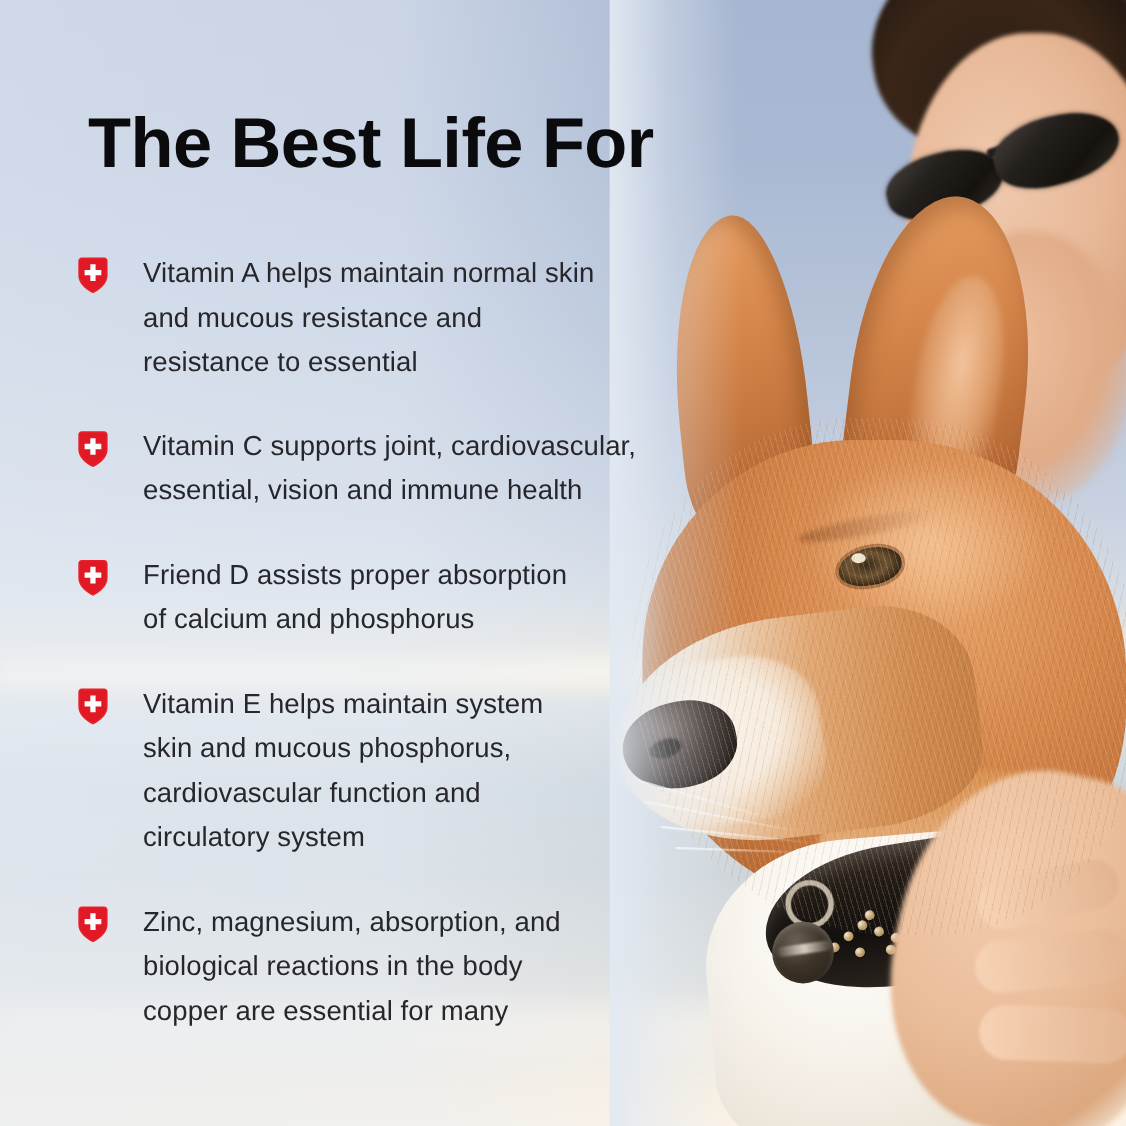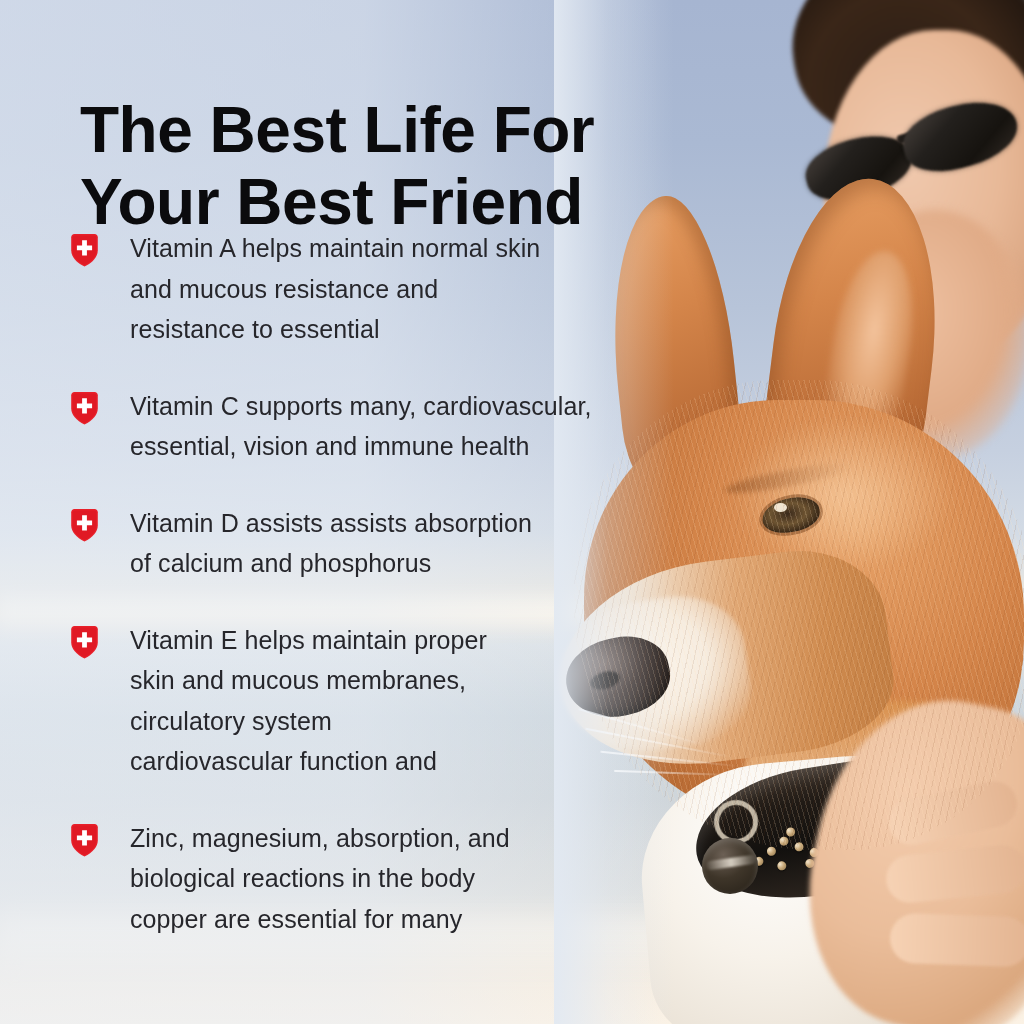--- a/index.html
+++ b/index.html
@@ -405,21 +405,20 @@
     <div class="finger f1"></div>
     <div class="finger f2"></div>
     <div class="finger f3"></div>
 
     <div class="fur"></div>
     <div class="subject-feather"></div>
   </div>
 
   <h1 class="headline">
     <span class="line">The Best Life For</span>
-    <span class="line">Your Best Friend</span>
   </h1>
 
   <div class="bullets">
 
     <div class="bullet">
       <span class="shield">
         <svg viewBox="0 0 29 34" aria-hidden="true">
           <path d="M1.2 4.2C1.2 2.4 2.6 1 4.4 1h20.2c1.8 0 3.2 1.4 3.2 3.2v13.1c0 6.6-5.1 12.2-13.3 16.3C6.3 29.5 1.2 23.9 1.2 17.3V4.2z" fill="#e8202a"></path>
           <path d="M2.6 4.6c0-1.2 1-2.2 2.2-2.2h19.4c1.2 0 2.2 1 2.2 2.2v12.6c0 6-4.6 11.1-11.9 14.9C7.2 28.3 2.6 23.2 2.6 17.2V4.6z" fill="#d8111c" opacity="0.45"></path>
           <path d="M12.1 7.3h4.8v5.2h5.2v4.8h-5.2v5.2h-4.8v-5.2H6.9v-4.8h5.2z" fill="#ffffff"></path>
@@ -434,52 +433,52 @@
 
     <div class="bullet">
       <span class="shield">
         <svg viewBox="0 0 29 34" aria-hidden="true">
           <path d="M1.2 4.2C1.2 2.4 2.6 1 4.4 1h20.2c1.8 0 3.2 1.4 3.2 3.2v13.1c0 6.6-5.1 12.2-13.3 16.3C6.3 29.5 1.2 23.9 1.2 17.3V4.2z" fill="#e8202a"></path>
           <path d="M2.6 4.6c0-1.2 1-2.2 2.2-2.2h19.4c1.2 0 2.2 1 2.2 2.2v12.6c0 6-4.6 11.1-11.9 14.9C7.2 28.3 2.6 23.2 2.6 17.2V4.6z" fill="#d8111c" opacity="0.45"></path>
           <path d="M12.1 7.3h4.8v5.2h5.2v4.8h-5.2v5.2h-4.8v-5.2H6.9v-4.8h5.2z" fill="#ffffff"></path>
         </svg>
       </span>
       <span class="bullet-text">
-        <span class="t">Vitamin C supports many, cardiovascular,</span>
+        <span class="t">Vitamin C supports joint, cardiovascular,</span>
         <span class="t">essential, vision and immune health</span>
       </span>
     </div>
 
     <div class="bullet">
       <span class="shield">
         <svg viewBox="0 0 29 34" aria-hidden="true">
           <path d="M1.2 4.2C1.2 2.4 2.6 1 4.4 1h20.2c1.8 0 3.2 1.4 3.2 3.2v13.1c0 6.6-5.1 12.2-13.3 16.3C6.3 29.5 1.2 23.9 1.2 17.3V4.2z" fill="#e8202a"></path>
           <path d="M2.6 4.6c0-1.2 1-2.2 2.2-2.2h19.4c1.2 0 2.2 1 2.2 2.2v12.6c0 6-4.6 11.1-11.9 14.9C7.2 28.3 2.6 23.2 2.6 17.2V4.6z" fill="#d8111c" opacity="0.45"></path>
           <path d="M12.1 7.3h4.8v5.2h5.2v4.8h-5.2v5.2h-4.8v-5.2H6.9v-4.8h5.2z" fill="#ffffff"></path>
         </svg>
       </span>
       <span class="bullet-text">
-        <span class="t">Vitamin D assists assists absorption</span>
+        <span class="t">Friend D assists proper absorption</span>
         <span class="t">of calcium and phosphorus</span>
       </span>
     </div>
 
     <div class="bullet">
       <span class="shield">
         <svg viewBox="0 0 29 34" aria-hidden="true">
           <path d="M1.2 4.2C1.2 2.4 2.6 1 4.4 1h20.2c1.8 0 3.2 1.4 3.2 3.2v13.1c0 6.6-5.1 12.2-13.3 16.3C6.3 29.5 1.2 23.9 1.2 17.3V4.2z" fill="#e8202a"></path>
           <path d="M2.6 4.6c0-1.2 1-2.2 2.2-2.2h19.4c1.2 0 2.2 1 2.2 2.2v12.6c0 6-4.6 11.1-11.9 14.9C7.2 28.3 2.6 23.2 2.6 17.2V4.6z" fill="#d8111c" opacity="0.45"></path>
           <path d="M12.1 7.3h4.8v5.2h5.2v4.8h-5.2v5.2h-4.8v-5.2H6.9v-4.8h5.2z" fill="#ffffff"></path>
         </svg>
       </span>
       <span class="bullet-text">
-        <span class="t">Vitamin E helps maintain proper</span>
-        <span class="t">skin and mucous membranes,</span>
+        <span class="t">Vitamin E helps maintain system</span>
+        <span class="t">skin and mucous phosphorus,</span>
+        <span class="t">cardiovascular function and</span>
         <span class="t">circulatory system</span>
-        <span class="t">cardiovascular function and</span>
       </span>
     </div>
 
     <div class="bullet">
       <span class="shield">
         <svg viewBox="0 0 29 34" aria-hidden="true">
           <path d="M1.2 4.2C1.2 2.4 2.6 1 4.4 1h20.2c1.8 0 3.2 1.4 3.2 3.2v13.1c0 6.6-5.1 12.2-13.3 16.3C6.3 29.5 1.2 23.9 1.2 17.3V4.2z" fill="#e8202a"></path>
           <path d="M2.6 4.6c0-1.2 1-2.2 2.2-2.2h19.4c1.2 0 2.2 1 2.2 2.2v12.6c0 6-4.6 11.1-11.9 14.9C7.2 28.3 2.6 23.2 2.6 17.2V4.6z" fill="#d8111c" opacity="0.45"></path>
           <path d="M12.1 7.3h4.8v5.2h5.2v4.8h-5.2v5.2h-4.8v-5.2H6.9v-4.8h5.2z" fill="#ffffff"></path>
         </svg>

